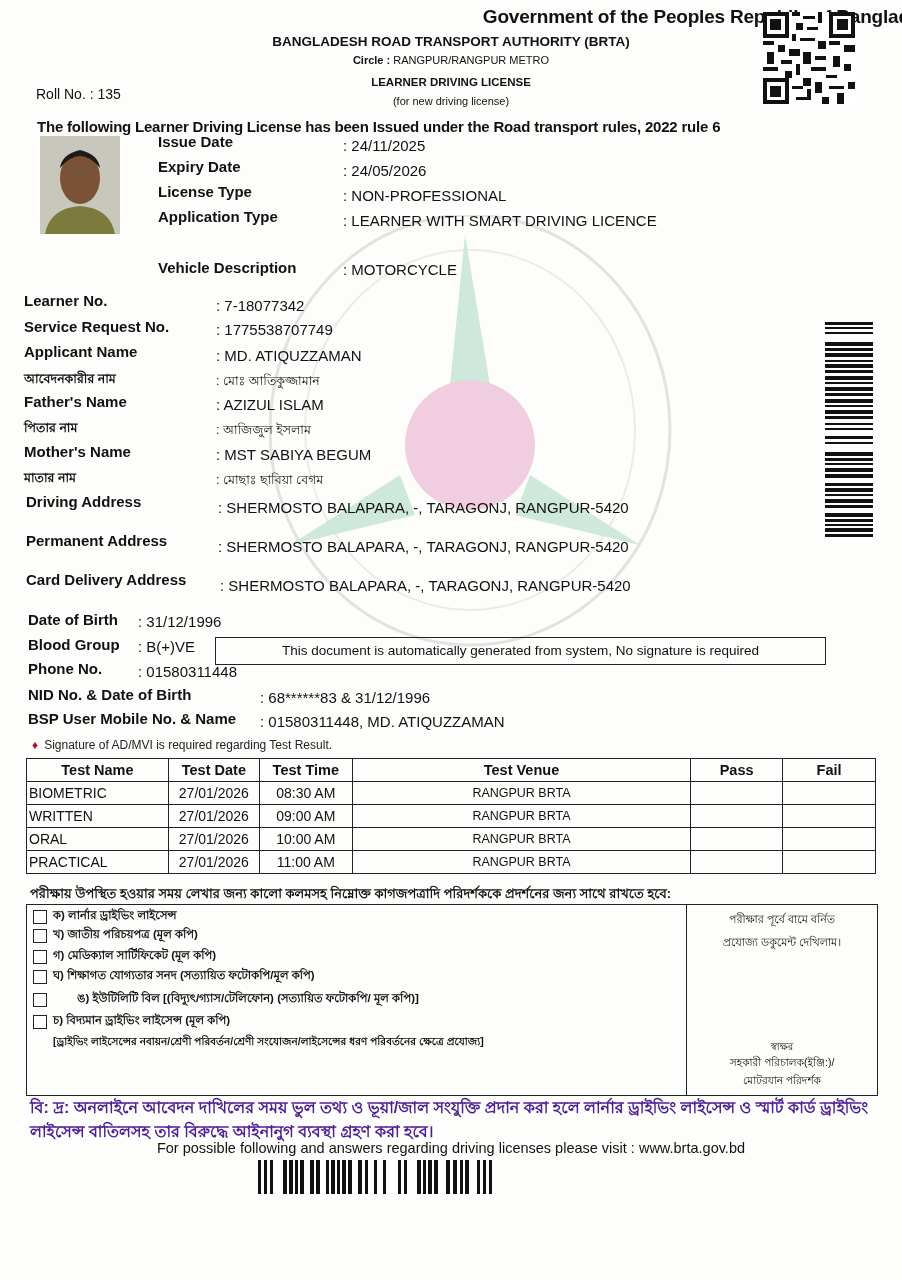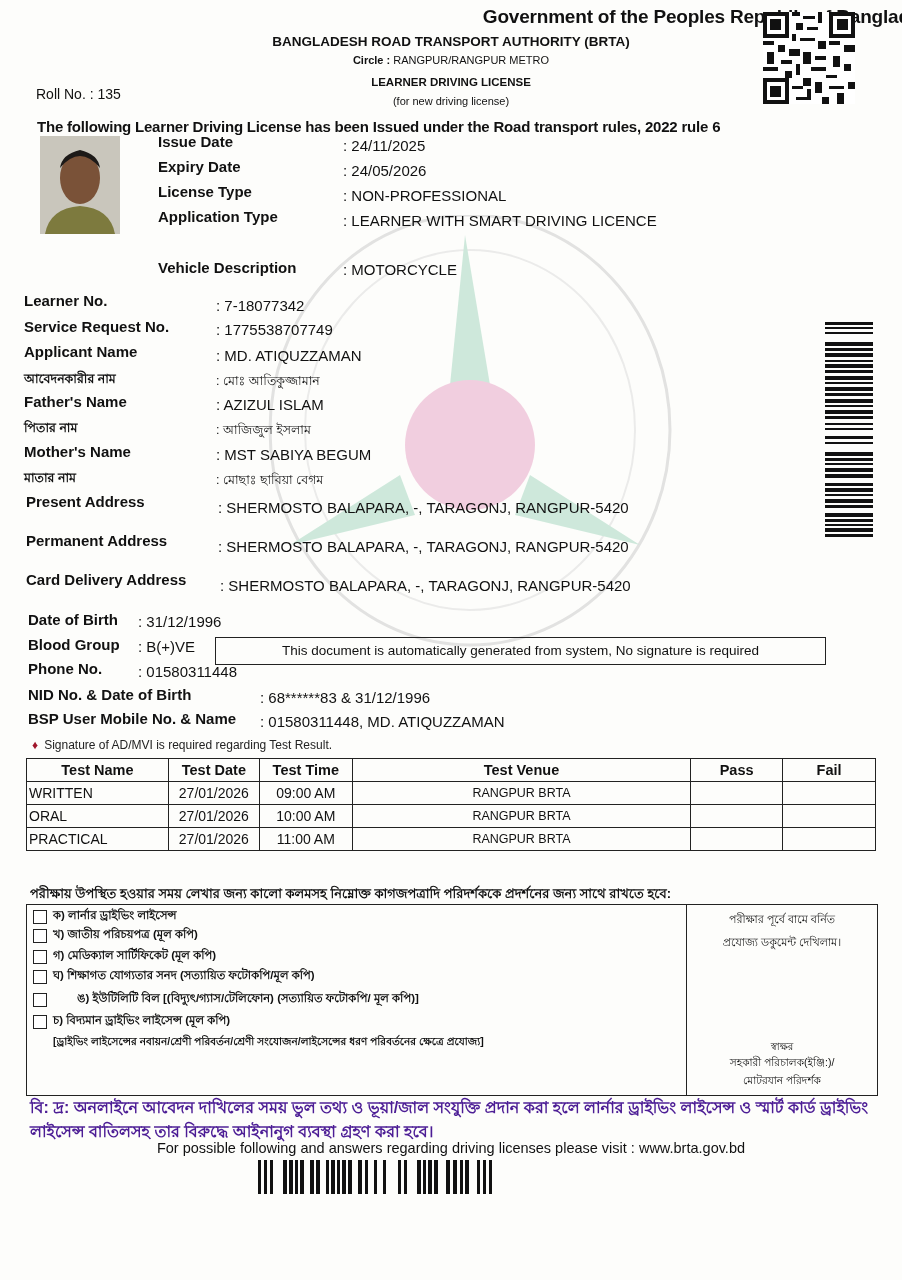--- a/index.html
+++ b/index.html
@@ -152,21 +152,21 @@
 <div class="abs val-bn" style="left:216px;top:372px;">: মোঃ আতিকুজ্জামান</div>
 <div class="abs lbl" style="left:24px;top:393px;">Father's Name</div>
 <div class="abs val" style="left:216px;top:396px;">: AZIZUL ISLAM</div>
 <div class="abs lbl-bn" style="left:24px;top:419px;">পিতার নাম</div>
 <div class="abs val-bn" style="left:216px;top:421px;">: আজিজুল ইসলাম</div>
 <div class="abs lbl" style="left:24px;top:443px;">Mother's Name</div>
 <div class="abs val" style="left:216px;top:446px;">: MST SABIYA BEGUM</div>
 <div class="abs lbl-bn" style="left:24px;top:469px;">মাতার নাম</div>
 <div class="abs val-bn" style="left:216px;top:471px;">: মোছাঃ ছাবিয়া বেগম</div>
 
-<div class="abs lbl" style="left:26px;top:493px;">Present Address</div>
+<div class="abs lbl" style="left:26px;top:493px;">Driving Address</div>
 <div class="abs val" style="left:218px;top:499px;">: SHERMOSTO BALAPARA, -, TARAGONJ, RANGPUR-5420</div>
 <div class="abs lbl" style="left:26px;top:532px;">Permanent Address</div>
 <div class="abs val" style="left:218px;top:538px;">: SHERMOSTO BALAPARA, -, TARAGONJ, RANGPUR-5420</div>
 <div class="abs lbl" style="left:26px;top:571px;">Card Delivery Address</div>
 <div class="abs val" style="left:220px;top:577px;">: SHERMOSTO BALAPARA, -, TARAGONJ, RANGPUR-5420</div>
 
 <div class="abs lbl" style="left:28px;top:611px;">Date of Birth</div>
 <div class="abs val" style="left:138px;top:613px;">: 31/12/1996</div>
 <div class="abs lbl" style="left:28px;top:636px;">Blood Group</div>
 <div class="abs val" style="left:138px;top:638px;">: B(+)VE</div>
@@ -235,20 +235,28 @@
     <tr>
       <th>Test Name</th>
       <th>Test Date</th>
       <th>Test Time</th>
       <th>Test Venue</th>
       <th>Pass</th>
       <th>Fail</th>
     </tr>
   </thead>
   <tbody>
+    <tr>
+      <td>BIOMETRIC</td>
+      <td class="c">27/01/2026</td>
+      <td class="c">08:30 AM</td>
+      <td class="venue">RANGPUR BRTA</td>
+      <td></td>
+      <td></td>
+    </tr>
     <tr>
       <td>WRITTEN</td>
       <td class="c">27/01/2026</td>
       <td class="c">09:00 AM</td>
       <td class="venue">RANGPUR BRTA</td>
       <td></td>
       <td></td>
     </tr>
     <tr>
       <td>ORAL</td>

